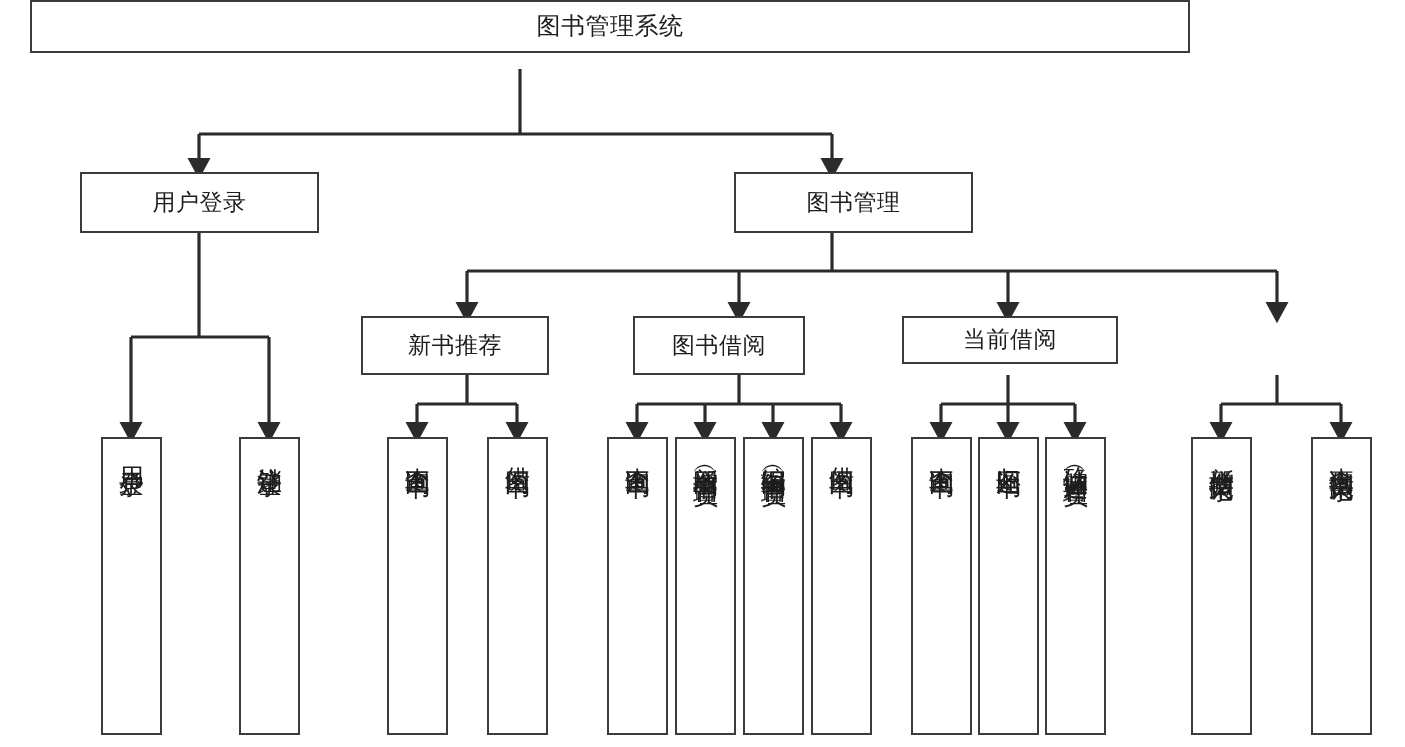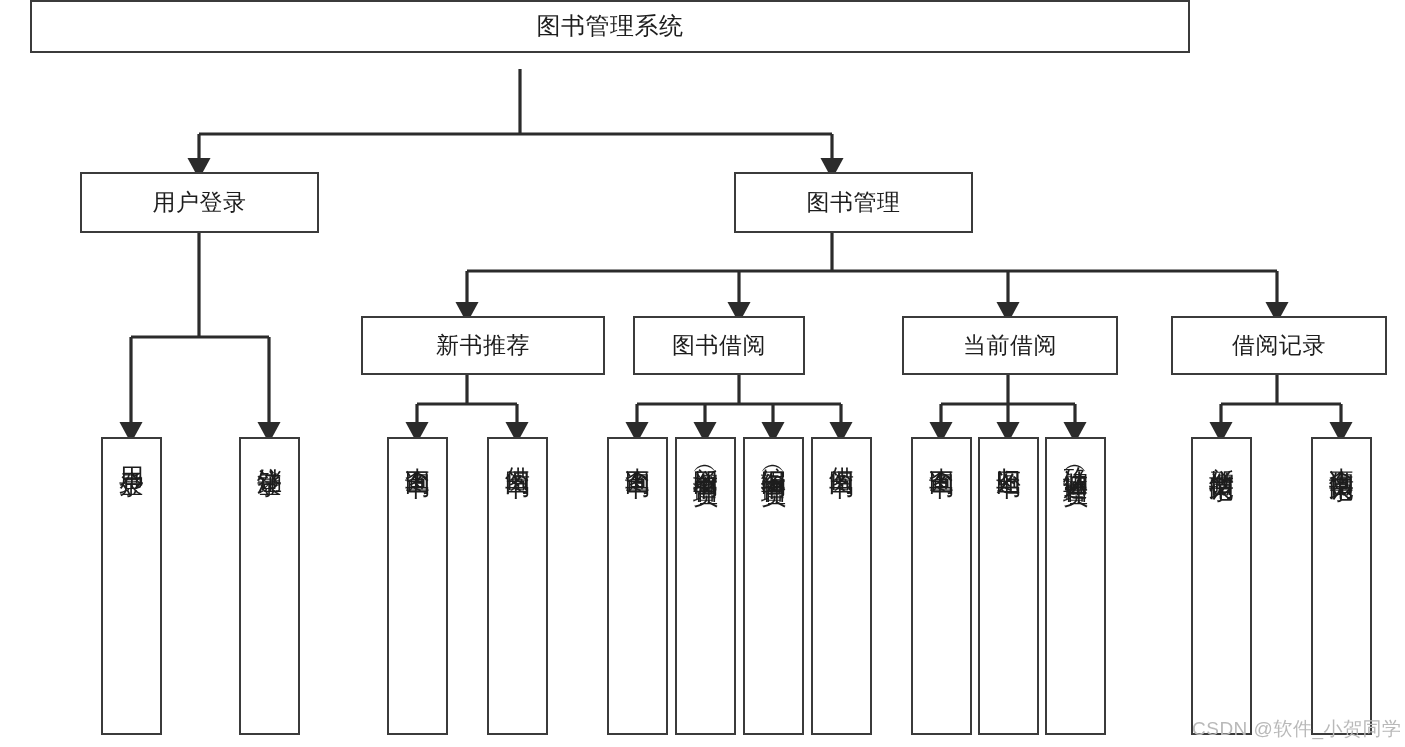--- a/index.html
+++ b/index.html
@@ -132,31 +132,28 @@
     <span class="node-label">图书管理系统</span>
   </div>
 
   <div class="node horiz" style="left:80px; top:172px; width:239px; height:61px;">
     <span class="node-label">用户登录</span>
   </div>
   <div class="node horiz" style="left:712px; top:172px; width:239px; height:61px;margin-left:22px;">
     <span class="node-label">图书管理</span>
   </div>
 
-  <div class="node horiz" style="left:361px; top:316px; width:244px; height:59px;">
+  <div class="node horiz" style="left:361px; top:316px; width:188px; height:59px;">
     <span class="node-label">新书推荐</span>
   </div>
   <div class="node horiz" style="left:633px; top:316px; width:172px; height:59px;">
     <span class="node-label">图书借阅</span>
   </div>
-  <div class="node horiz" style="left:902px; top:316px; width:216px; height:59px;">
+  <div class="node horiz" style="left:902px; top:316px; width:216px; height:48px;">
     <span class="node-label">当前借阅</span>
-  </div>
-  <div class="node horiz" style="left:1171px; top:316px; width:216px; height:59px;">
-    <span class="node-label">借阅记录</span>
   </div>
 
   <div class="node leaf" style="left:101px; top:437px; width:61px; height:298px;">
     <span class="node-label">用户登录</span>
   </div>
   <div class="node leaf" style="left:239px; top:437px; width:61px; height:298px;">
     <span class="node-label">注销登录</span>
   </div>
 
   <div class="node leaf" style="left:387px; top:437px; width:61px; height:298px;">
@@ -189,15 +186,14 @@
     <span class="node-label">确认归还（管理员）</span>
   </div>
 
   <div class="node leaf" style="left:1191px; top:437px; width:61px; height:298px;">
     <span class="node-label">新增借阅记录</span>
   </div>
   <div class="node leaf" style="left:1311px; top:437px; width:61px; height:298px;">
     <span class="node-label">查询借阅记录</span>
   </div>
 
-  <div id="watermark" style="left:1192px; top:716px;">CSDN @软件_小贺同学</div>
 
 </div>
 
 </body></html>

